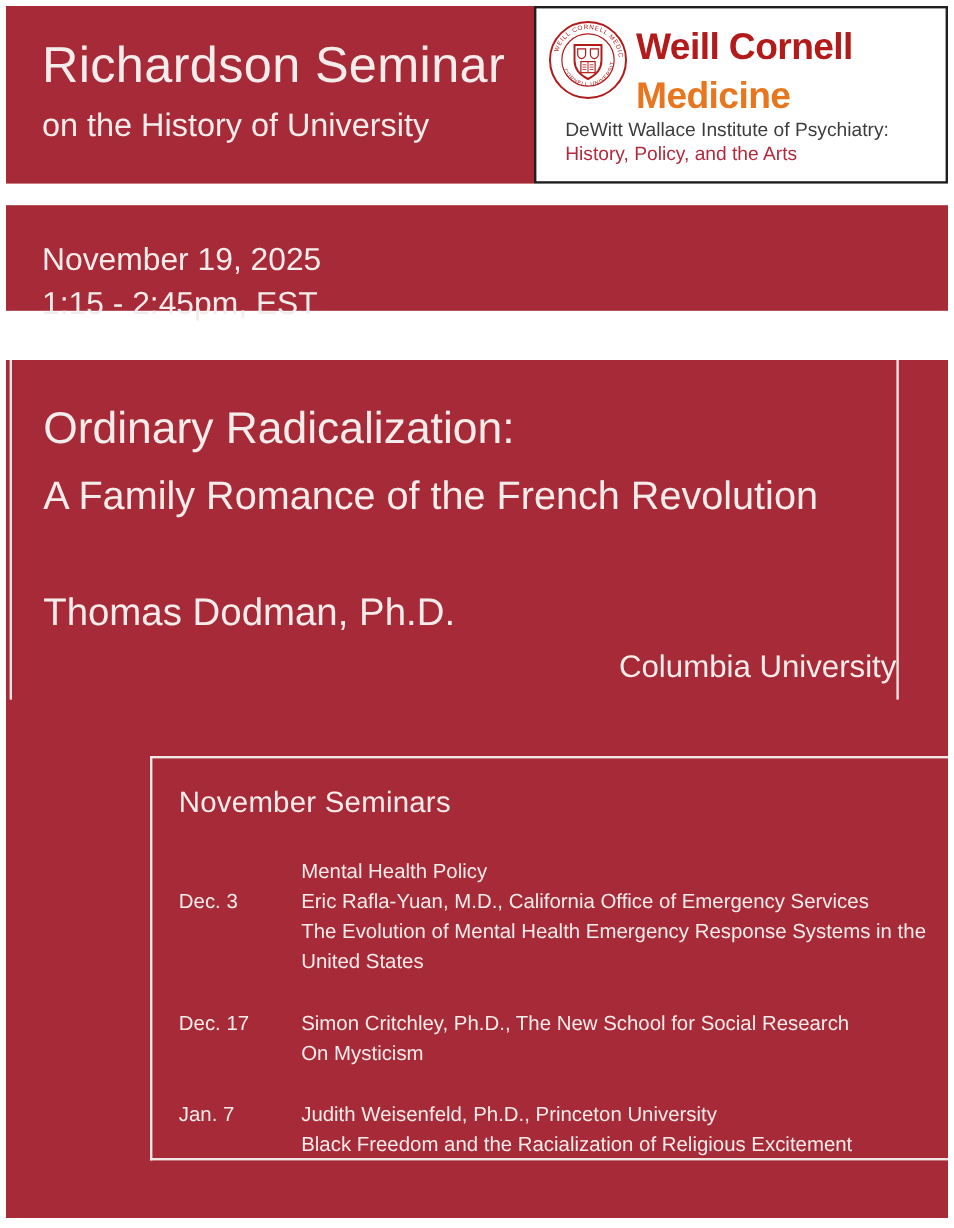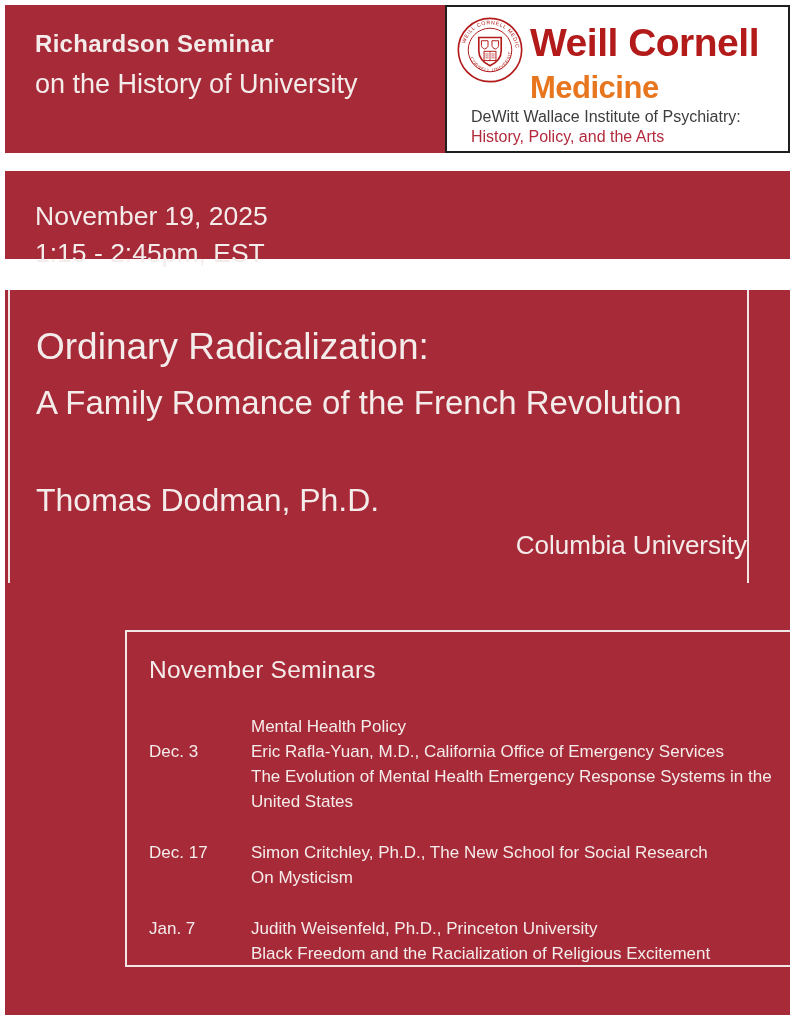--- a/index.html
+++ b/index.html
@@ -13,36 +13,36 @@
   }
   *{margin:0;padding:0;box-sizing:border-box}
   html,body{background:#ffffff}
   body{
     width:795px;height:1023px;position:relative;overflow:hidden;
     font-family:"Liberation Sans", sans-serif;
   }
   
   .header-row{position:absolute;left:5px;top:5px;right:5px;height:148px;display:flex}
   .header-red{flex:0 0 440px;background:var(--red);color:var(--light);padding:25px 0 0 30px}
-  .header-red .t1{font-size:24px;font-weight:700;letter-spacing:.3px;margin-bottom:11px}
+  .header-red .t1{font-size:42px;font-weight:400;letter-spacing:.3px;margin-bottom:11px}
   .header-red .t2{font-size:27px;font-weight:400}
   .logo-box{flex:1;background:#fff;border:2px solid #1F1F1F;padding:8px 6px 0 10px}
   .logo-top{display:flex;align-items:flex-start;gap:7px}
   .crest{width:66px;height:66px;flex:none;margin-top:2px}
   .brand{display:flex;flex-direction:column;line-height:.98;margin-top:9px}
-  .brand .b1{font-size:39px;font-weight:700;color:var(--brand-red);letter-spacing:-.5px}
+  .brand .b1{font-size:31px;font-weight:700;color:var(--brand-red);letter-spacing:-.5px}
   .brand .b2{font-size:31px;font-weight:700;color:var(--brand-orange);letter-spacing:-.5px;margin-top:11px}
   .institute{margin:3px 0 0 14px;line-height:1.28;font-size:16px;white-space:nowrap}
   .inst-1{color:var(--inst-gray)}
   .inst-2{color:var(--inst-red)}
   
   .date-band{position:absolute;left:5px;right:5px;top:171px;height:88px;background:var(--red);
     color:var(--light);padding:27px 0 0 30px;font-size:26.5px;line-height:1.4}
   
-  .title-band{position:absolute;left:5px;right:5px;top:290px;height:360px;background:var(--red);color:var(--light)}
+  .title-band{position:absolute;left:5px;right:5px;top:300px;height:360px;background:var(--red);color:var(--light)}
   .vline{position:absolute;top:0;bottom:0;width:2px;background:var(--line)}
   .vline-left{left:3px}
   .vline-right{right:41px}
   .title-inner{position:relative;margin:0 43px 0 5px;padding:36px 0 0 26px}
   .evt-title1{font-size:37px;font-weight:400;margin-bottom:16px}
   .evt-title2{font-size:33px;font-weight:400}
   .speaker{text-align:left;font-size:32px;margin-top:60px}
   .affiliation{text-align:right;font-size:26px;margin-top:11px}
   
   .body-band{position:absolute;left:5px;right:5px;top:583px;bottom:8px;background:var(--red);color:var(--light)}

